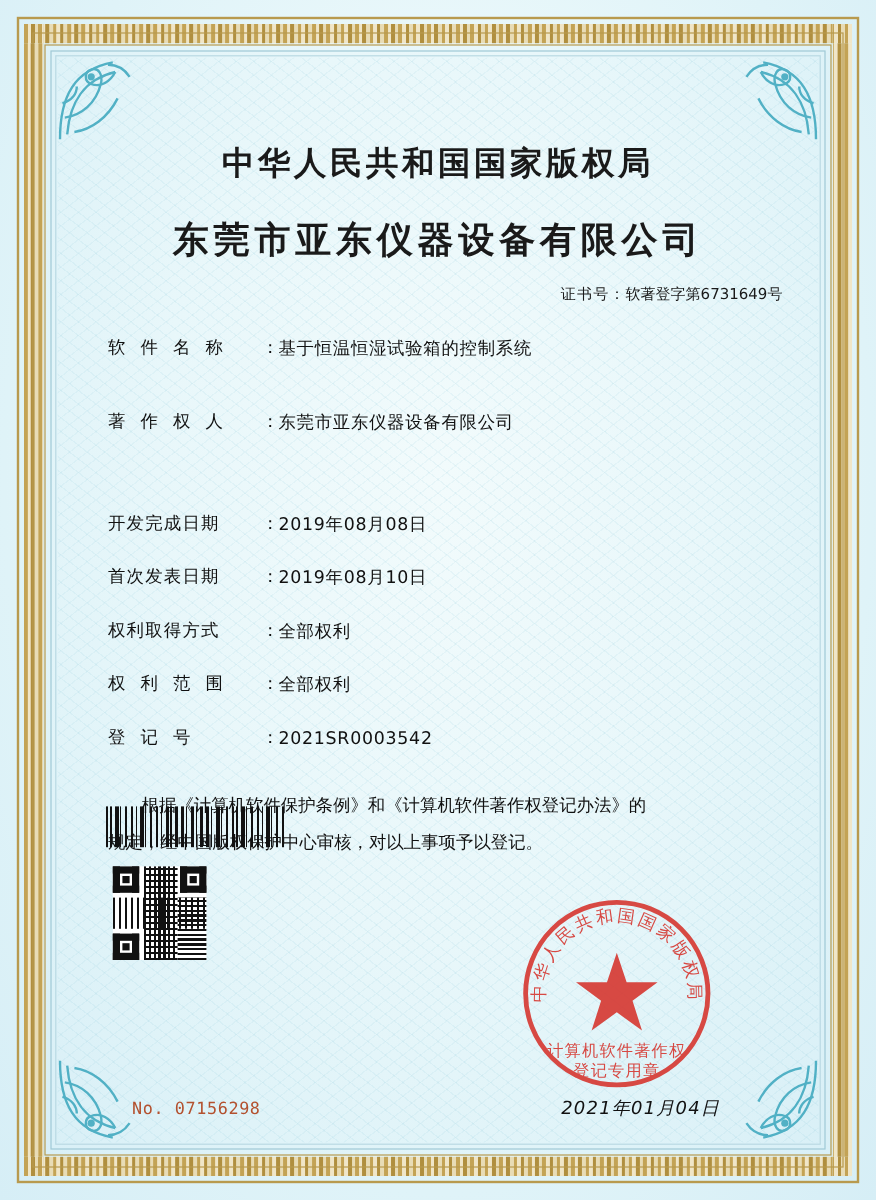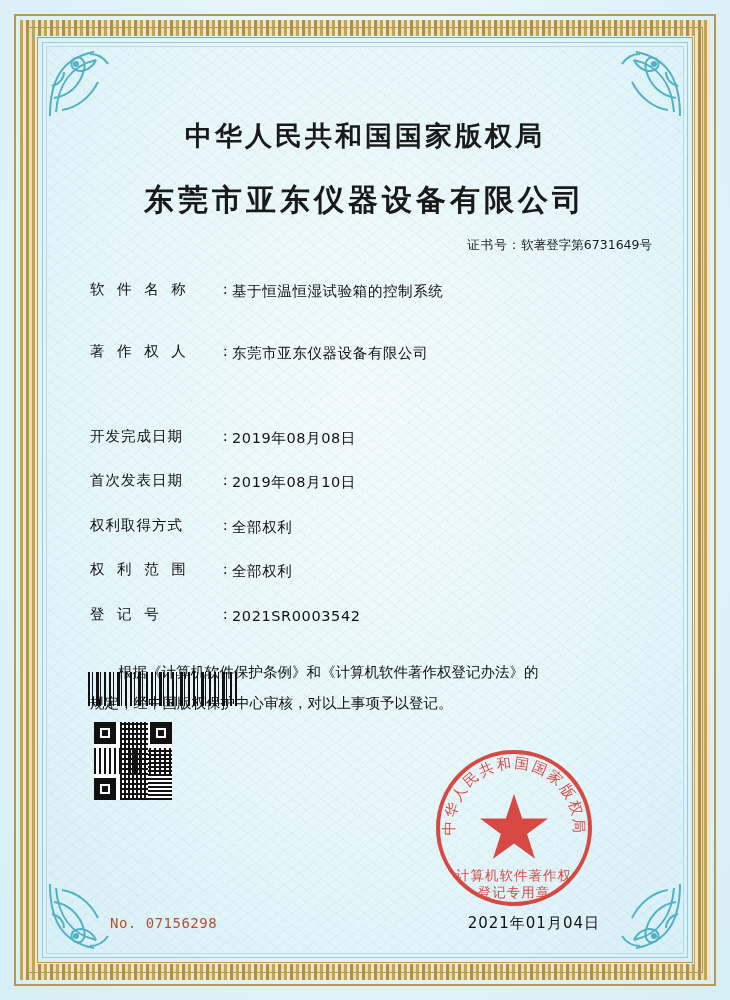--- a/index.html
+++ b/index.html
@@ -254,20 +254,21 @@
     color: #b3512f;
     font-family: "DejaVu Sans Mono", monospace;
     font-size: 14px;
     letter-spacing: .5px;
   }
   .issue-date {
     color: #111;
     font-family: "DejaVu Sans", sans-serif;
     font-size: 15px;
     letter-spacing: 1px;
+    font-style: italic;
   }
 </style>
 </head>
 <body>
 
 <div class="certificate">
 
   <div class="border-outer"></div>
   <div class="border-band"></div>
   <div class="border-inner"></div>

